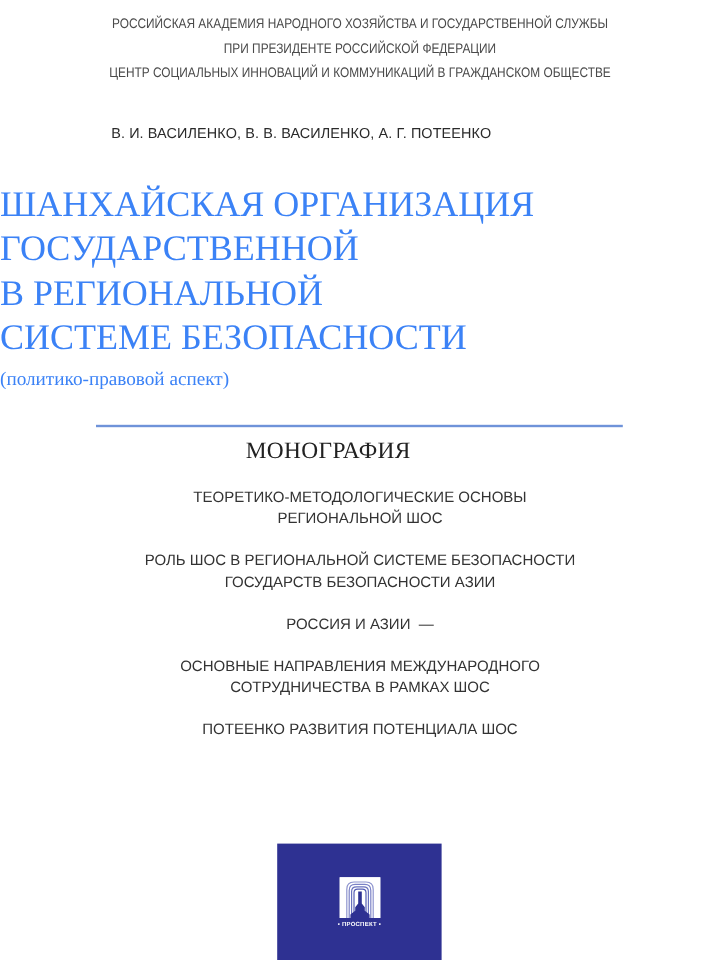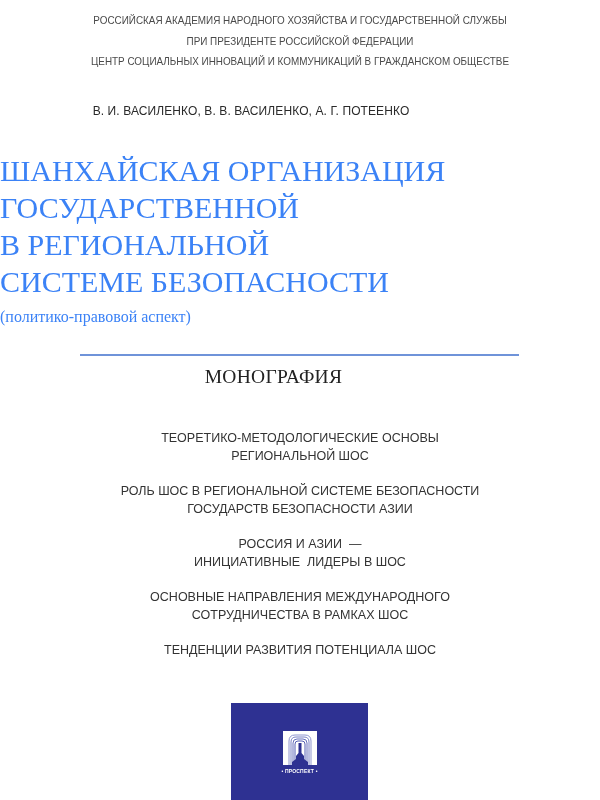--- a/index.html
+++ b/index.html
@@ -73,21 +73,21 @@
       left: 0; top: 366px;
       width: 547px;
       text-align: center;
       font-family: "Liberation Serif", serif;
       font-size: 19.5px;
       color: #222222;
       letter-spacing: 0.3px;
     }
     .contents {
       position: absolute;
-      left: 0; top: 429px;
+      left: 0; top: 405px;
       width: 600px;
       text-align: center;
       font-family: "Liberation Sans", sans-serif;
       font-size: 12.5px;
       color: #333333;
     }
     .contents .item {
       margin-bottom: 17px;
     }
     .contents .item div {
@@ -154,28 +154,27 @@
     <div class="item">
       <div>ТЕОРЕТИКО-МЕТОДОЛОГИЧЕСКИЕ ОСНОВЫ</div>
       <div>РЕГИОНАЛЬНОЙ ШОС</div>
     </div>
     <div class="item">
       <div>РОЛЬ ШОС В РЕГИОНАЛЬНОЙ СИСТЕМЕ БЕЗОПАСНОСТИ</div>
       <div>ГОСУДАРСТВ БЕЗОПАСНОСТИ АЗИИ</div>
     </div>
     <div class="item">
       <div style="white-space:pre">РОССИЯ И АЗИИ  —</div>
-      <div style="white-space:pre">ИНИЦИАТИВНЫЕ  ЛИДЕРЫ В ШОС</div>
     </div>
     <div class="item">
       <div>ОСНОВНЫЕ НАПРАВЛЕНИЯ МЕЖДУНАРОДНОГО</div>
       <div>СОТРУДНИЧЕСТВА В РАМКАХ ШОС</div>
     </div>
     <div class="item">
-      <div>ТЕНДЕНЦИИ РАЗВИТИЯ ПОТЕНЦИАЛА ШОС</div>
+      <div>ПОТЕЕНКО РАЗВИТИЯ ПОТЕНЦИАЛА ШОС</div>
     </div>
   </div>
 
   <div class="publisher">
     <div class="logo">
       <div class="logo-mark">
         <svg width="34" height="34" viewBox="0 0 34 34">
           <rect x="0" y="0" width="34" height="34" fill="#ffffff"></rect>
 
           <path d="M6 34 V10 Q6 4 12 4 H22 Q28 4 28 10 V34" fill="none" stroke="#8f95cf" stroke-width="1"></path>

